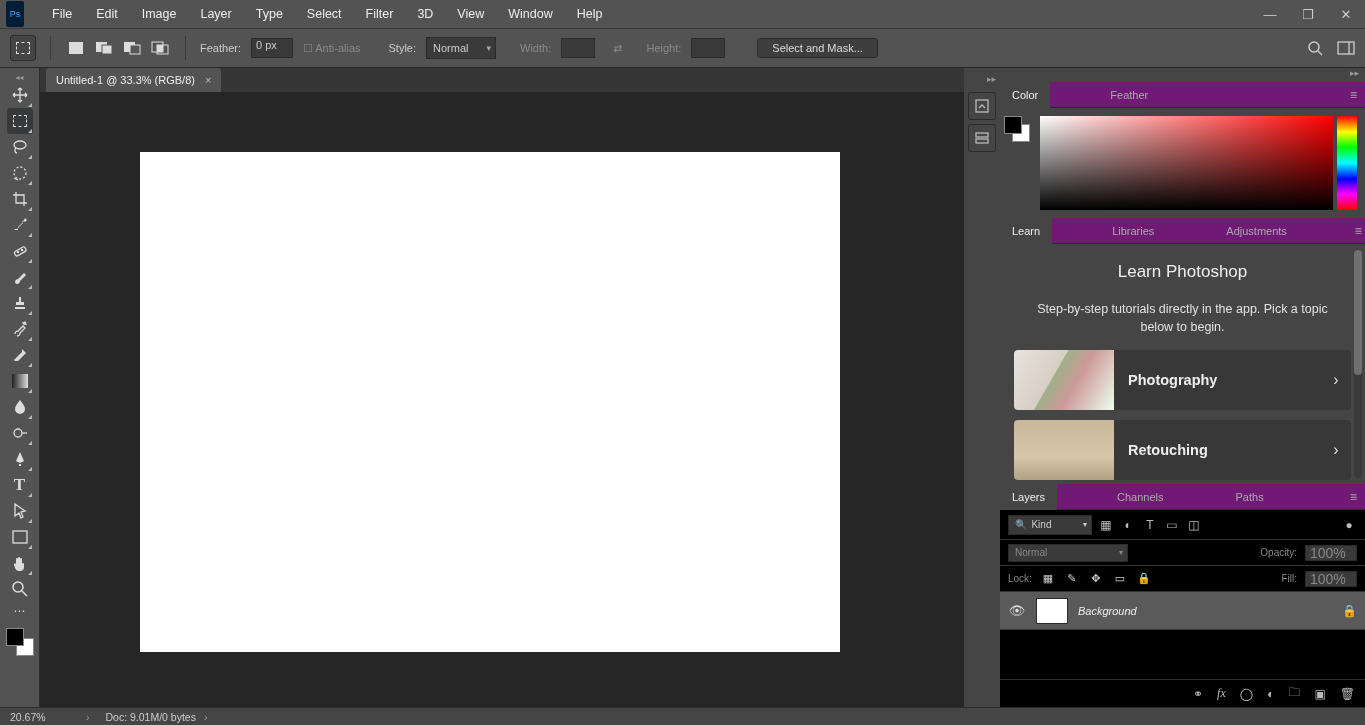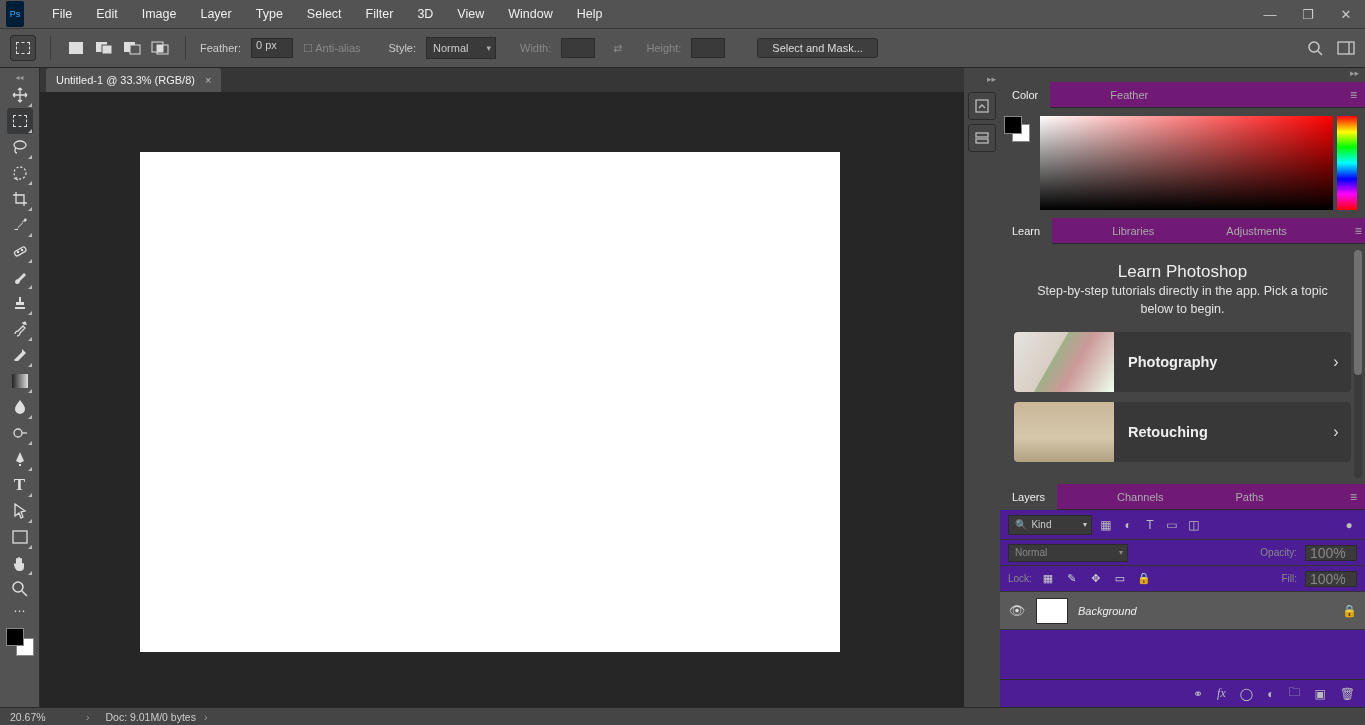--- a/index.html
+++ b/index.html
@@ -60,33 +60,33 @@
 .cp-swatch { width:34px; display:flex; align-items:flex-start; justify-content:center; padding-top:8px; }
 .cp-swatch-box { position:relative; width:26px; height:26px; }
 .cp-swatch-box .fg { position:absolute; width:18px; height:18px; background:#000; border:1px solid #888; left:0; top:0; }
 .cp-swatch-box .bg { position:absolute; width:18px; height:18px; background:#fff; border:1px solid #888; right:0; bottom:0; }
 .cp-field { flex:1; margin:8px 4px 8px 6px; background:linear-gradient(to bottom, rgba(0,0,0,0) 0%, #000 100%), linear-gradient(to right, #fff 0%, #ff0000 100%); position:relative; }
 .cp-hue { width:20px; margin:8px 8px 8px 0; background:linear-gradient(to bottom,#ff0000 0%,#ffff00 17%,#00ff00 33%,#00ffff 50%,#0000ff 67%,#ff00ff 83%,#ff0000 100%); position:relative;}
 
 
 .learn-panel { flex:0 0 240px; background:#454545; position:relative; display:flex; flex-direction:column; overflow:hidden;}
 .learn-scroll { overflow:hidden; padding:18px 14px 0; text-align:center;}
-.learn-title { font-size:17px; color:#eee; margin-bottom:0; }
+.learn-title { font-size:17px; color:#eee; margin-bottom:18px; }
 .learn-sub { font-size:12.5px; color:#e2e2e2; line-height:1.45; margin:0 8px 14px; }
 .learn-card { height:60px; background:#383838; border-radius:4px; margin:0 0 10px; display:flex; align-items:center; overflow:hidden; cursor:default;}
 .learn-thumb { width:100px; height:60px; background:#777; }
 .learn-thumb.photo { background:linear-gradient(120deg,#e7e3df 0%,#d8cec4 40%,#9fb089 41%,#c99 60%,#efe 100%); }
 .learn-thumb.retouch { background:linear-gradient(180deg,#cab79a 0%,#d6c7aa 60%,#b0a183 100%); }
 .learn-label { font-size:14.5px; font-weight:600; color:#eee; margin-left:14px; flex:1; text-align:left;}
 .learn-chev { width:30px; color:#ddd; font-size:16px; }
 .learn-scrollbar { position:absolute; right:3px; top:6px; bottom:6px; width:8px; background:#3a3a3a; border-radius:4px;}
 .learn-scrollbar .thumb { position:absolute; top:0; height:55%; left:0; right:0; background:#707070; border-radius:4px;}
 
 
-.layers-panel { flex:1; display:flex; flex-direction:column; background:#4c1d95;}
+.layers-panel { flex:1; display:flex; flex-direction:column; background:#000000;}
 .layers-row1 { height:30px; display:flex; align-items:center; gap:6px; padding:0 8px; border-bottom:1px solid #333;}
 .kind-drop { flex:0 0 84px; height:20px; background:#3a3a3a; border:1px solid #2b2b2b; font-size:10px; display:flex; align-items:center; padding:0 6px; color:#ccc; position:relative;}
 .kind-drop::before { content:"🔍"; font-size:10px; margin-right:4px; opacity:.7;}
 .kind-drop::after { content:"▾"; position:absolute; right:4px; font-size:8px;}
 .lf-ic { width:16px; height:16px; color:#bbb; display:flex; align-items:center; justify-content:center; font-size:12px;}
 .layers-row2 { height:26px; display:flex; align-items:center; padding:0 8px; gap:8px; border-bottom:1px solid #333; color:#888; font-size:10px;}
 .blend-drop { flex:0 0 120px; height:18px; background:#3a3a3a; border:1px solid #2b2b2b; display:flex; align-items:center; padding:0 6px; font-size:10px; color:#888; position:relative;}
 .blend-drop::after { content:"▾"; position:absolute; right:4px; font-size:8px;}
 .pct { width:52px; height:16px; background:#3a3a3a; border:1px solid #2b2b2b; font-size:14px; color:#888; padding:0 4px; display:flex; align-items:center;}
 .layers-row3 { height:26px; display:flex; align-items:center; padding:0 8px; gap:8px; border-bottom:1px solid #333; color:#888; font-size:10px;}

